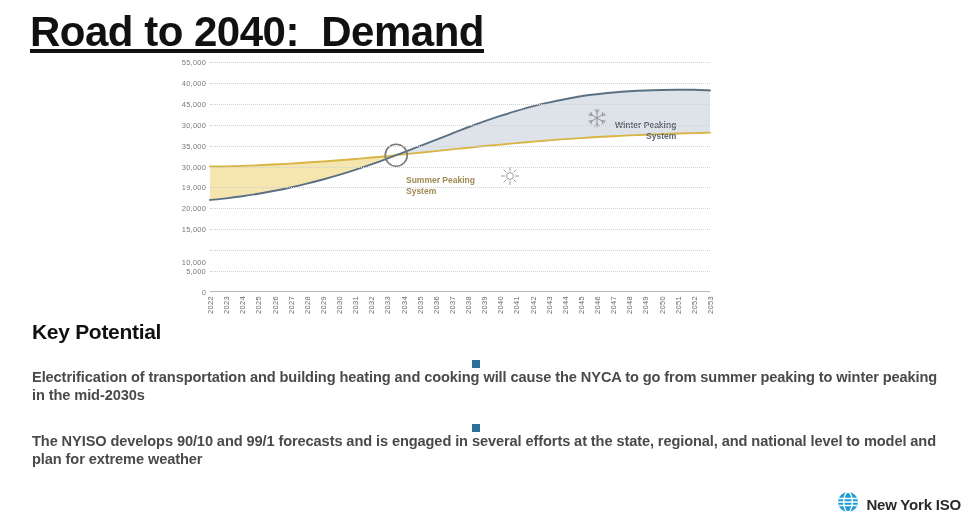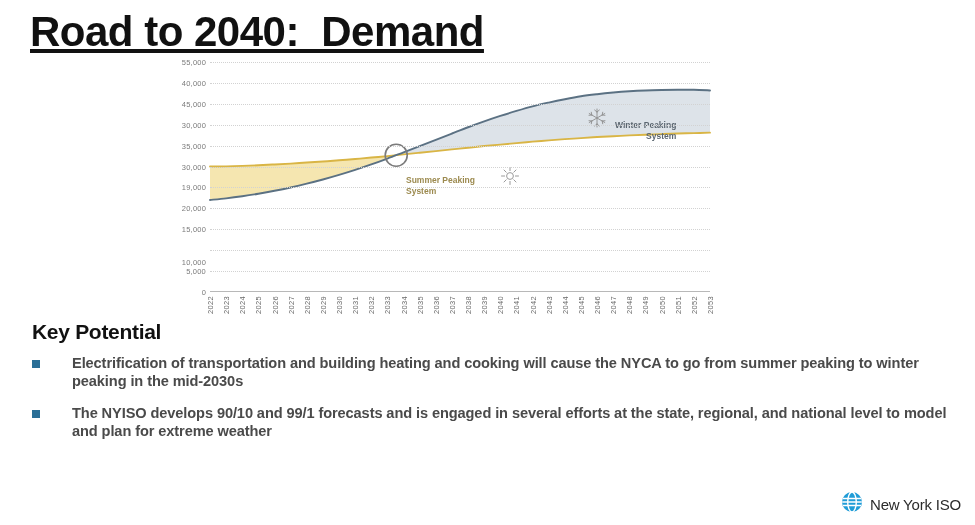--- a/index.html
+++ b/index.html
@@ -130,22 +130,23 @@
     letter-spacing: -0.3px;
   }
   .bullets {
     position: absolute;
     left: 32px;
     top: 354px;
     width: 920px;
   }
   .bullet-row {
     display: flex;
-    align-items: flex-start;
+    align-items: center;
     margin-bottom: 13px;
+    flex-direction: column;
   }
   .bullet-mark {
     width: 8px;
     height: 8px;
     background: #2a6f97;
     flex: 0 0 8px;
     margin-top: 6px;
     margin-right: 32px;
   }
   .bullet-text {
@@ -159,21 +160,21 @@
   
   .logo {
     position: absolute;
     right: 14px;
     bottom: 8px;
     display: flex;
     align-items: center;
   }
   .logo-text {
     font-size: 15px;
-    font-weight: normal;
+    font-weight: bold;
     color: #2b2b2b;
     margin-left: 7px;
     letter-spacing: -0.2px;
   }
 </style>
 </head>
 <body>
 
 <div class="slide-title">Road to 2040:  Demand</div>
 

